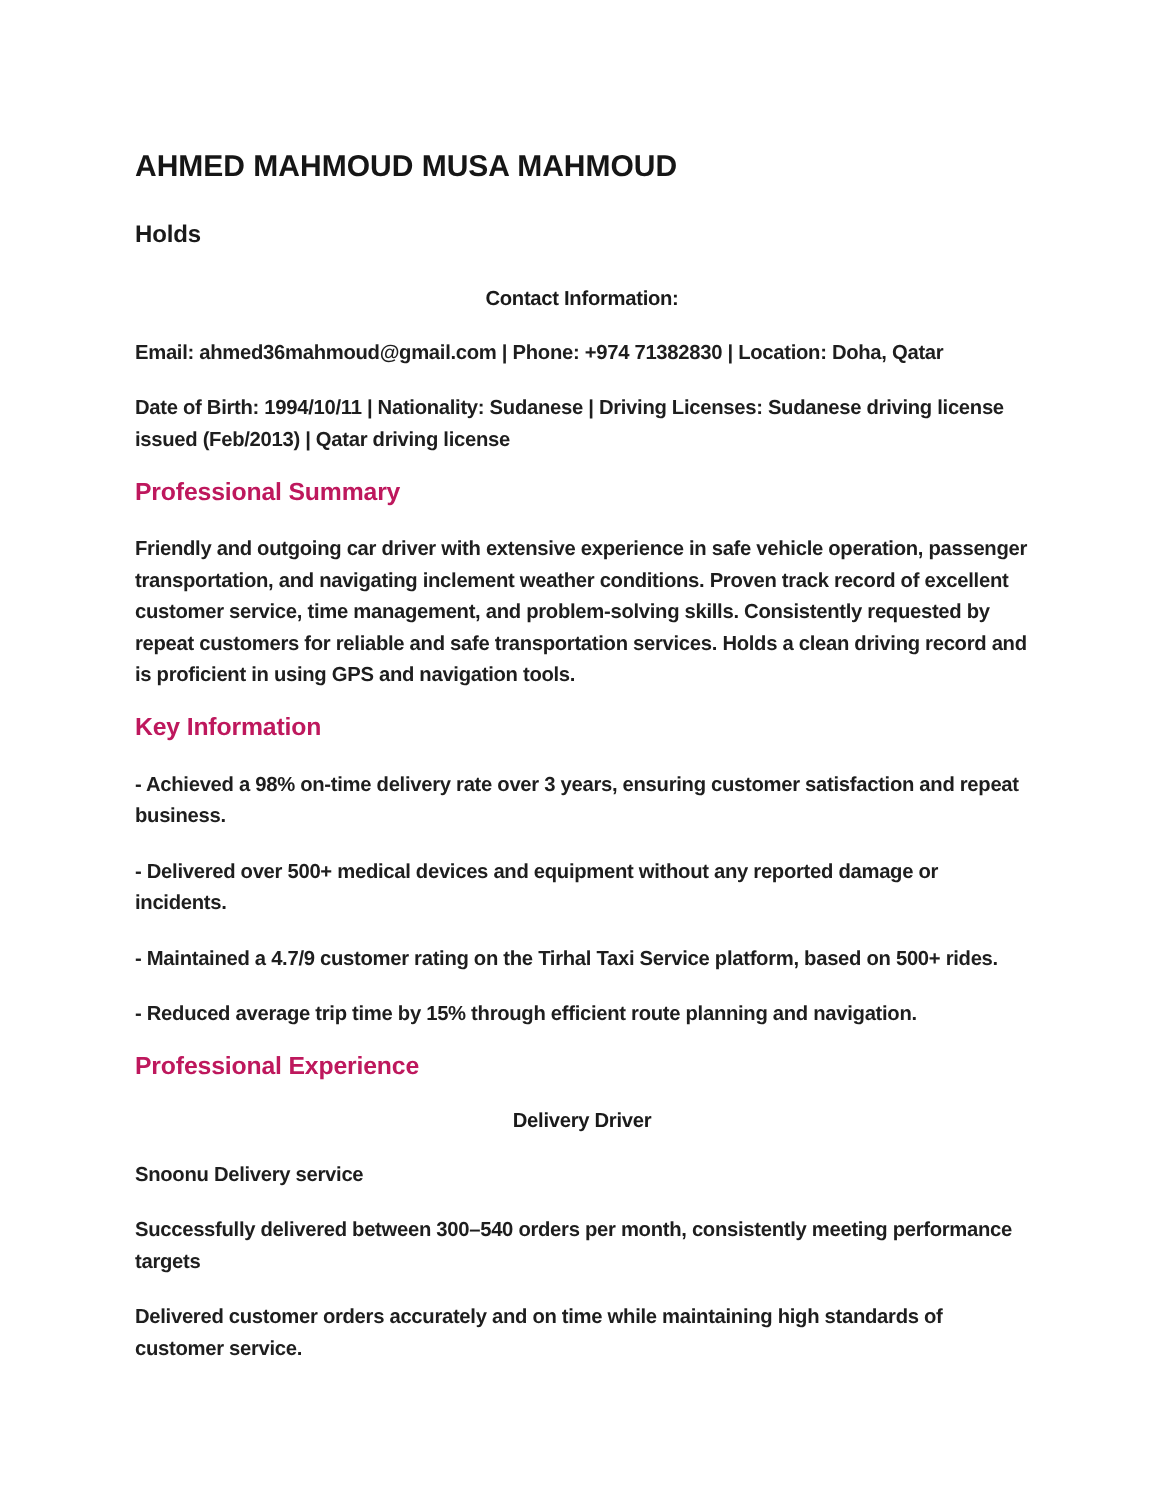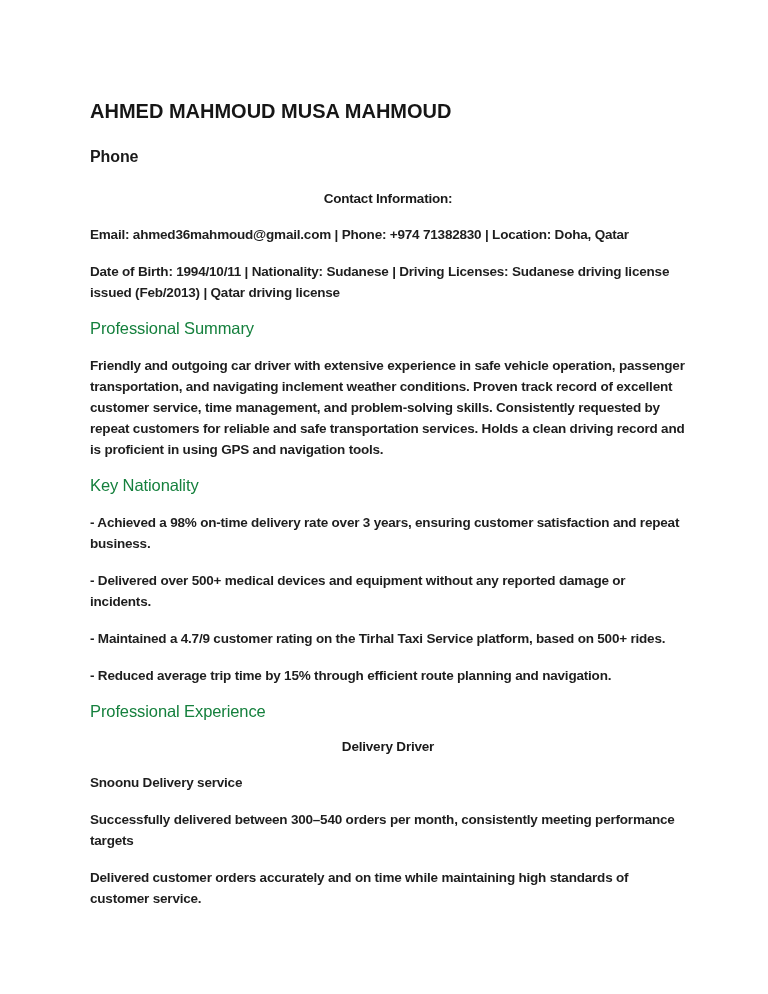--- a/index.html
+++ b/index.html
@@ -39,25 +39,25 @@
   .job-title {
     font-size: 16px;
     font-weight: bold;
     letter-spacing: -0.1px;
     line-height: 18px;
     margin: 0 0 24px 0;
     color: #1a1a1a;
   }
   .section-heading {
     font-size: 16.5px;
-    font-weight: normal;
+    font-weight: bold;
     letter-spacing: -0.1px;
     line-height: 19px;
     margin: 6px 0 17px 0;
-    color: #15803d;
+    color: #be185d;
   }
   .sub-heading {
     font-size: 13.5px;
     font-weight: bold;
     line-height: 17px;
     margin: 4px 0 17px 0;
     color: #1a1a1a;
     text-align: center;
   }
   .para {
@@ -69,33 +69,33 @@
   }
 </style>
 </head>
 <body>
 
 <div class="page">
   <div class="doc">
 
     <h1 class="doc-title">AHMED MAHMOUD MUSA MAHMOUD</h1>
 
-    <div class="job-title">Phone</div>
+    <div class="job-title">Holds</div>
 
     <div class="sub-heading">Contact Information:</div>
 
     <p class="para">Email: ahmed36mahmoud@gmail.com | Phone: +974 71382830 | Location: Doha, Qatar</p>
 
     <p class="para">Date of Birth: 1994/10/11 | Nationality: Sudanese | Driving Licenses: Sudanese driving license issued (Feb/2013) | Qatar driving license</p>
 
     <h2 class="section-heading">Professional Summary</h2>
 
     <p class="para">Friendly and outgoing car driver with extensive experience in safe vehicle operation, passenger transportation, and navigating inclement weather conditions. Proven track record of excellent customer service, time management, and problem-solving skills. Consistently requested by repeat customers for reliable and safe transportation services. Holds a clean driving record and is proficient in using GPS and navigation tools.</p>
 
-    <h2 class="section-heading">Key Nationality</h2>
+    <h2 class="section-heading">Key Information</h2>
 
     <p class="para">- Achieved a 98% on-time delivery rate over 3 years, ensuring customer satisfaction and repeat business.</p>
     <p class="para">- Delivered over 500+ medical devices and equipment without any reported damage or incidents.</p>
     <p class="para">- Maintained a 4.7/9 customer rating on the Tirhal Taxi Service platform, based on 500+ rides.</p>
     <p class="para">- Reduced average trip time by 15% through efficient route planning and navigation.</p>
 
     <h2 class="section-heading">Professional Experience</h2>
 
     <div class="sub-heading">Delivery Driver</div>
 

